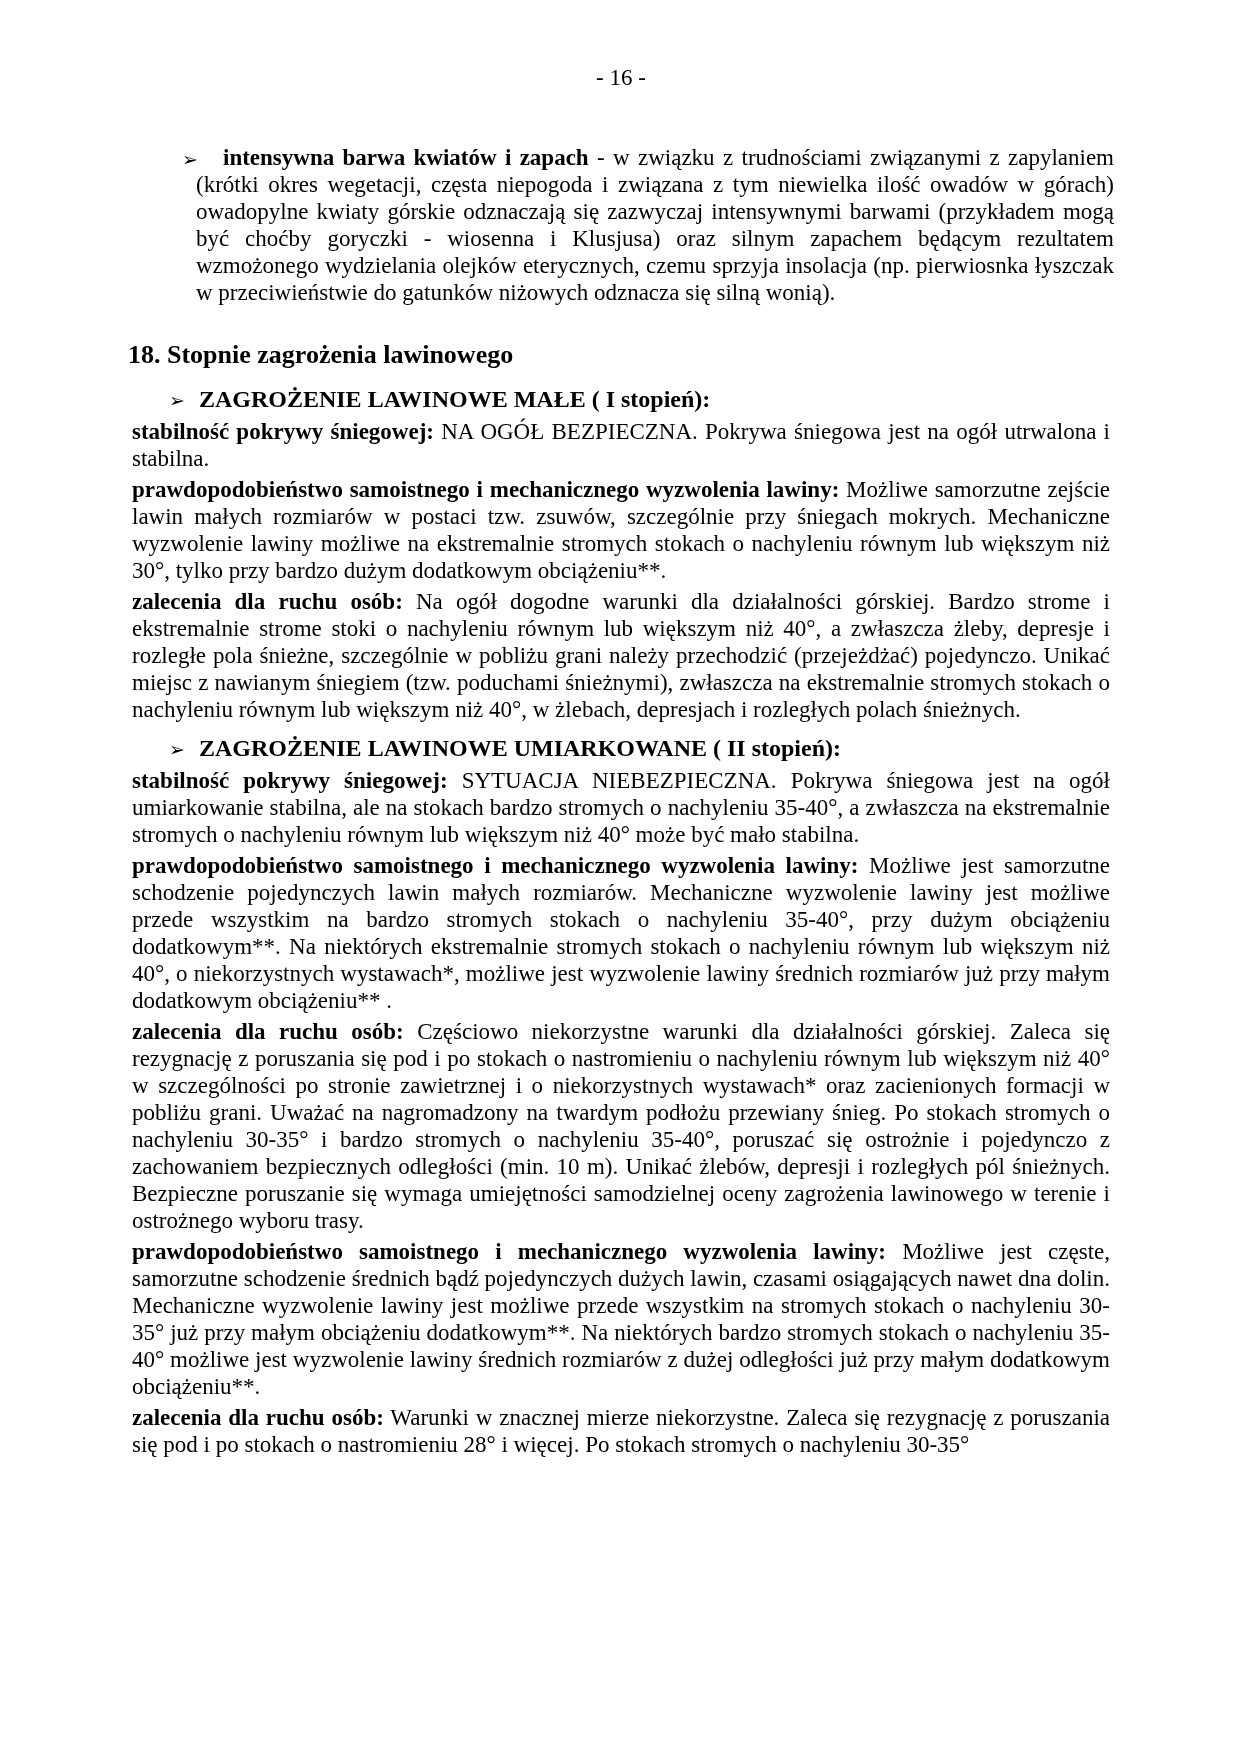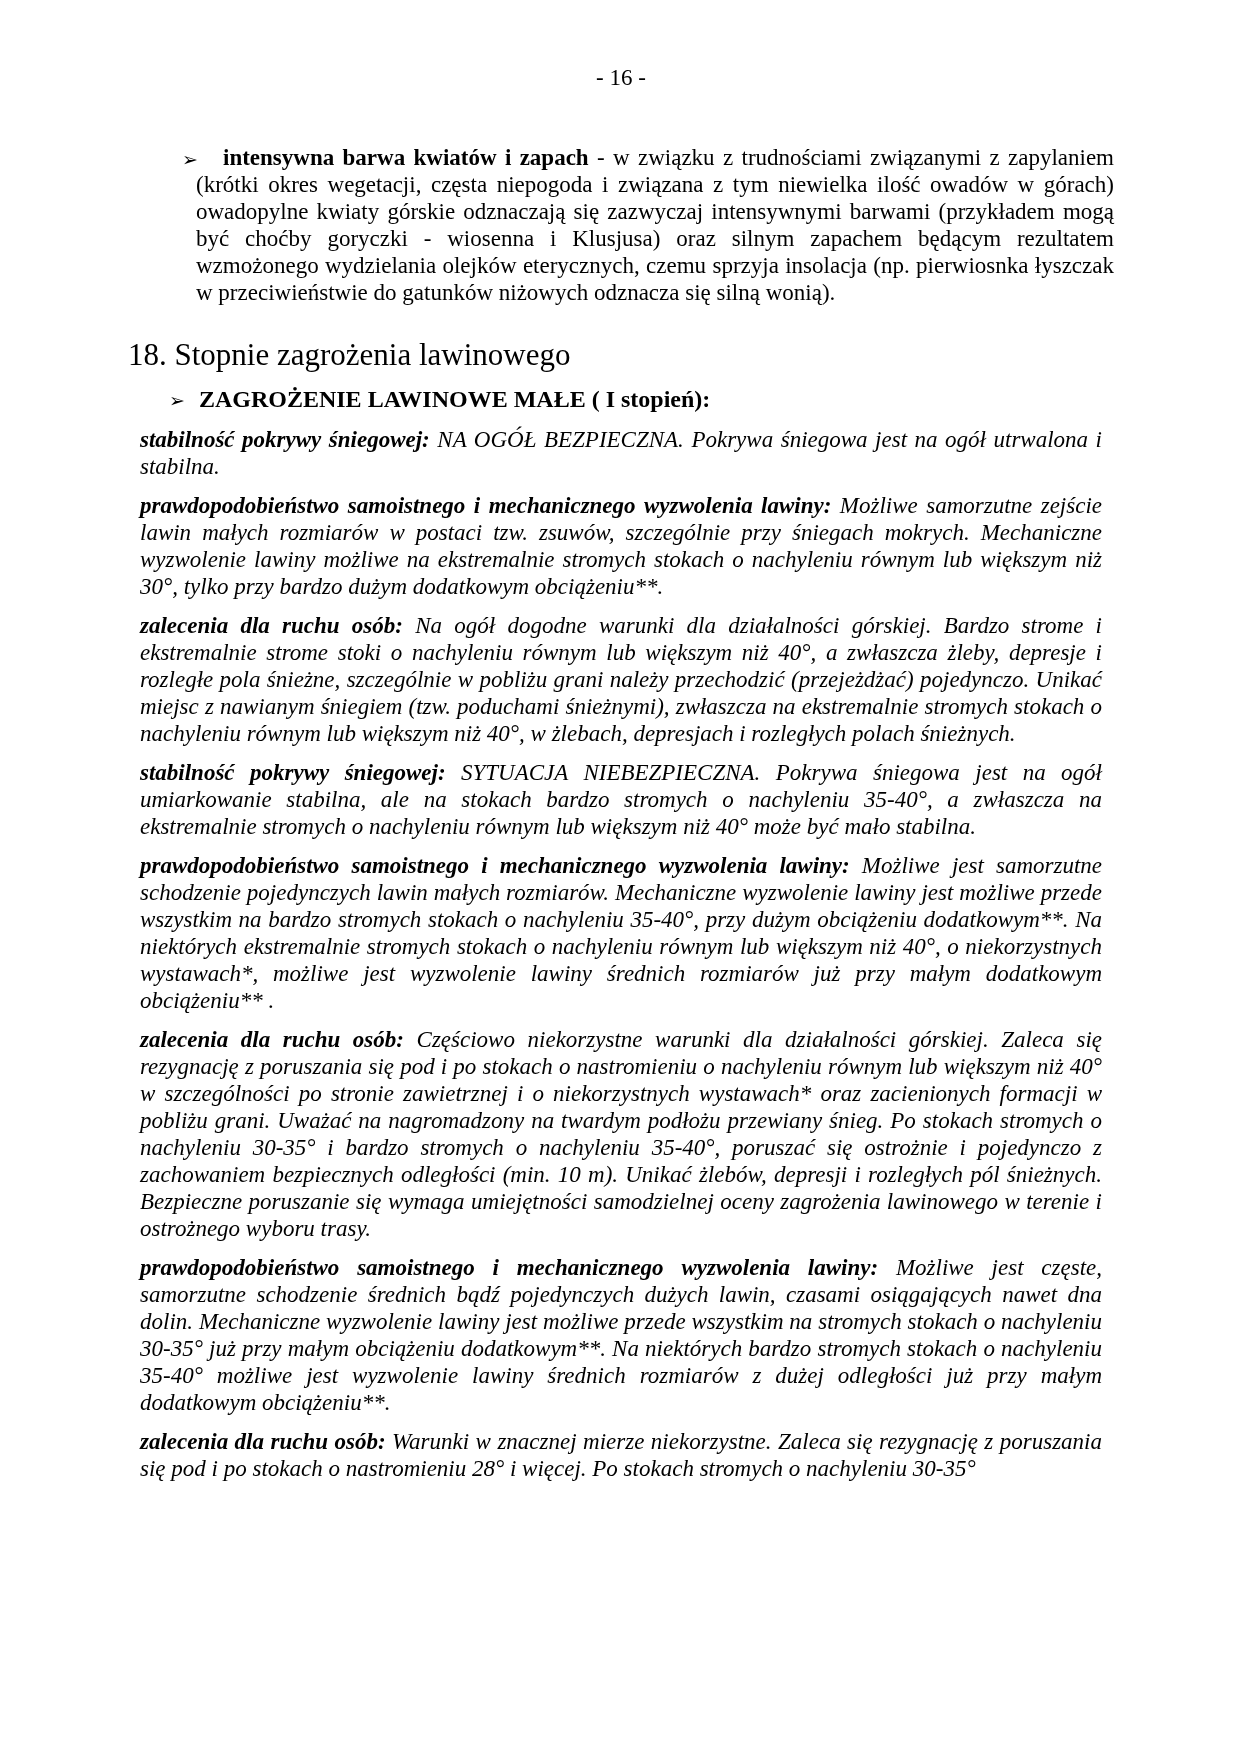--- a/index.html
+++ b/index.html
@@ -35,40 +35,39 @@
   }
   .intro-bullet .marker {
     position: absolute;
     left: 54px;
     top: 2px;
     text-indent: 0;
     font-family: "DejaVu Sans", sans-serif;
     font-size: 19px;
   }
   h1.doc-heading {
-    font-size: 31px;
+    font-size: 26px;
     line-height: 38px;
-    font-weight: normal;
+    font-weight: bold;
     margin: 30px 0 0 0;
   }
   .section-title {
     margin: 12px 0 0 41px;
     font-weight: bold;
     font-size: 24px;
   }
   .section-title .marker {
     font-family: "DejaVu Sans", sans-serif;
     font-weight: normal;
     font-size: 19px;
     margin-right: 14px;
   }
   p.body-para {
-    margin: 12px;
+    margin: 4px;
     text-align: justify;
-    font-style: italic;
   }
   p.body-para b, .intro-bullet b {
     font-weight: bold;
   }
 </style>
 </head>
 <body>
 
 <div class="page">
 
@@ -89,20 +88,23 @@
     </p>
     <p class="body-para">
       <b>prawdopodobieństwo samoistnego i mechanicznego wyzwolenia lawiny:</b><span> Możliwe samorzutne zejście lawin małych rozmiarów w postaci tzw. zsuwów, szczególnie przy śniegach mokrych. Mechaniczne wyzwolenie lawiny możliwe na ekstremalnie stromych stokach o nachyleniu równym lub większym niż 30°, tylko przy bardzo dużym dodatkowym obciążeniu**.</span>
     </p>
     <p class="body-para">
       <b>zalecenia dla ruchu osób:</b><span> Na ogół dogodne warunki dla działalności górskiej. Bardzo strome i ekstremalnie strome stoki o nachyleniu równym lub większym niż 40°, a zwłaszcza żleby, depresje i rozległe pola śnieżne, szczególnie w pobliżu grani należy przechodzić (przejeżdżać) pojedynczo. Unikać miejsc z nawianym śniegiem (tzw. poduchami śnieżnymi), zwłaszcza na ekstremalnie stromych stokach o nachyleniu równym lub większym niż 40°, w żlebach, depresjach i rozległych polach śnieżnych.</span>
     </p>
   </section>
 
   <section>
+    <p class="section-title">
+      <span class="marker">➢</span><span>ZAGROŻENIE LAWINOWE UMIARKOWANE ( II stopień):</span>
+    </p>
     <p class="body-para">
       <b>stabilność pokrywy śniegowej:</b><span> SYTUACJA NIEBEZPIECZNA. Pokrywa śniegowa jest na ogół umiarkowanie stabilna, ale na stokach bardzo stromych o nachyleniu 35-40°, a zwłaszcza na ekstremalnie stromych o nachyleniu równym lub większym niż 40° może być mało stabilna.</span>
     </p>
     <p class="body-para">
       <b>prawdopodobieństwo samoistnego i mechanicznego wyzwolenia lawiny:</b><span> Możliwe jest samorzutne schodzenie pojedynczych lawin małych rozmiarów. Mechaniczne wyzwolenie lawiny jest możliwe przede wszystkim na bardzo stromych stokach o nachyleniu 35-40°, przy dużym obciążeniu dodatkowym**. Na niektórych ekstremalnie stromych stokach o nachyleniu równym lub większym niż 40°, o niekorzystnych wystawach*, możliwe jest wyzwolenie lawiny średnich rozmiarów już przy małym dodatkowym obciążeniu** .</span>
     </p>
     <p class="body-para">
       <b>zalecenia dla ruchu osób:</b><span> Częściowo niekorzystne warunki dla działalności górskiej. Zaleca się rezygnację z poruszania się pod i po stokach o nastromieniu o nachyleniu równym lub większym niż 40° w szczególności po stronie zawietrznej i o niekorzystnych wystawach* oraz zacienionych formacji w pobliżu grani. Uważać na nagromadzony na twardym podłożu przewiany śnieg. Po stokach stromych o nachyleniu 30-35° i bardzo stromych o nachyleniu 35-40°, poruszać się ostrożnie i pojedynczo z zachowaniem bezpiecznych odległości (min. 10 m). Unikać żlebów, depresji i rozległych pól śnieżnych. Bezpieczne poruszanie się wymaga umiejętności samodzielnej oceny zagrożenia lawinowego w terenie i ostrożnego wyboru trasy.</span>
     </p>
   </section>

